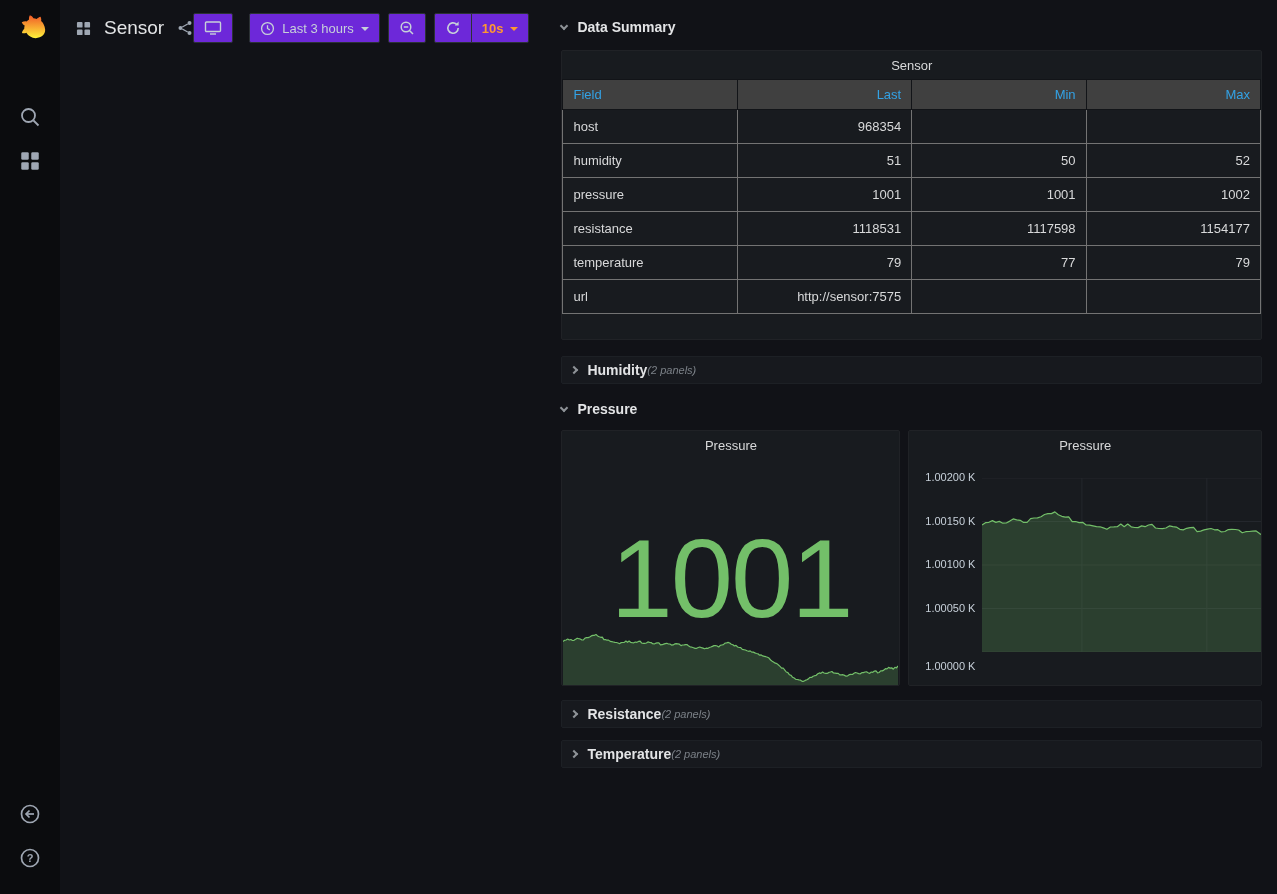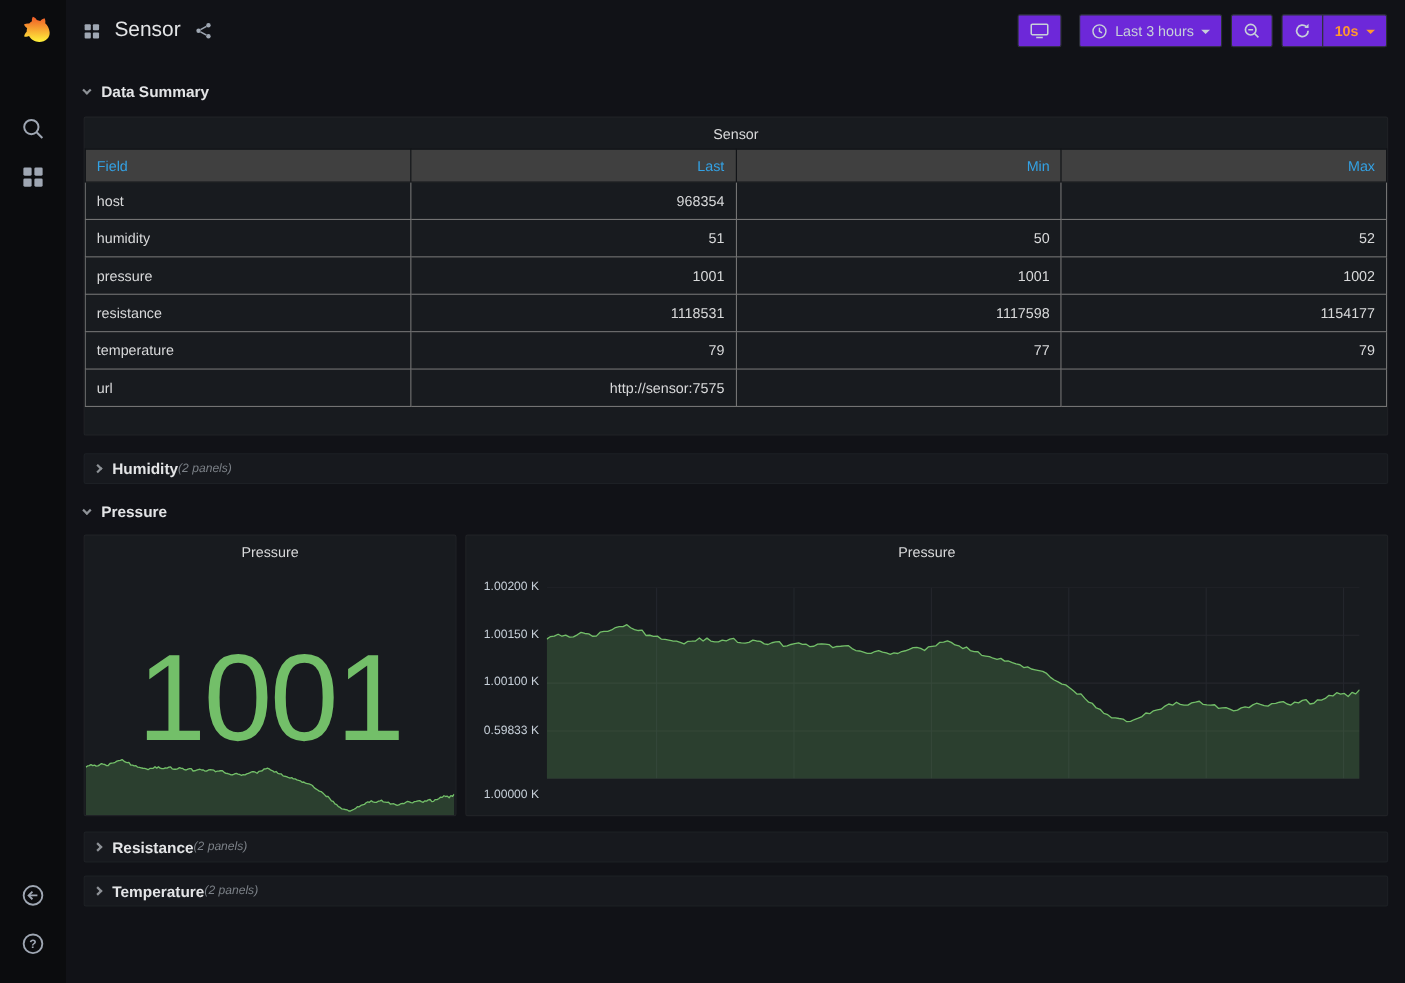--- a/index.html
+++ b/index.html
@@ -6,21 +6,21 @@
   html,body{width:1277px;height:894px;background:#111217;font-family:"Liberation Sans",sans-serif;color:#d8d9da;overflow:hidden}
   .app{display:flex;width:1277px;height:894px}
 
   
   .sidebar{width:60px;background:#0b0c0e;display:flex;flex-direction:column;align-items:center;padding:9px 0 14px;flex:none}
   .logo{width:40px;height:40px;display:flex;align-items:center;justify-content:center;cursor:pointer;margin-bottom:46px}
   .sb-icon{width:60px;height:44px;display:flex;align-items:center;justify-content:center;cursor:pointer}
   .sidebar-bottom{margin-top:auto;display:flex;flex-direction:column;align-items:center}
 
   
-  .main{flex:1;display:flex;flex-direction:column;height:100%;min-width:0}
+  .main{flex:1;display:flex;flex-direction:row;height:100%;min-width:0}
   .topnav{height:56px;display:flex;align-items:center;justify-content:space-between;padding:0 16px;flex:none}
   .nav-left{display:flex;align-items:center;gap:13px}
   .dash-title{font-size:19px;font-weight:500;color:#e3e4e6;cursor:pointer}
   .nav-right{display:flex;align-items:center}
   .navbtn{height:30px;display:inline-flex;align-items:center;gap:7px;padding:0 10px;background:#6d28d9;border:1px solid #2c3235;border-radius:2px;color:#c7d0d9;font-size:13px;font-family:inherit;cursor:pointer;white-space:nowrap}
   .caret{width:0;height:0;border-left:4px solid transparent;border-right:4px solid transparent;border-top:4px solid currentColor;display:inline-block;margin-top:1px}
   .btn-group{display:inline-flex}
   .btn-group .navbtn:first-child{border-radius:2px 0 0 2px}
   .btn-group .navbtn:last-child{border-radius:0 2px 2px 0;margin-left:-1px}
   .mr16{margin-right:16px}.mr8{margin-right:8px}
@@ -254,21 +254,21 @@
               </svg>
             </div>
         </div>
 
         <div class="panel graph-panel">
           <div class="panel-title">Pressure</div>
           <div class="yaxis">
               <div class="ytick" style="top: -7px;">1.00200 K</div>
               <div class="ytick" style="top: 36.5px;">1.00150 K</div>
               <div class="ytick" style="top: 80px;">1.00100 K</div>
-              <div class="ytick" style="top: 123.5px;">0.59833 K</div>
+              <div class="ytick" style="top: 123.5px;">1.00050 K</div>
               <div class="ytick" style="top: 182px;">1.00000 K</div>
             </div>
           <div class="plot">
               <svg width="739" height="174">
                 <line x1="0" y1="0" x2="739" y2="0" stroke="#24272D" stroke-width="1"></line>
                 <line x1="0" y1="43.49999999999517" x2="739" y2="43.49999999999517" stroke="#24272D" stroke-width="1"></line>
                 <line x1="0" y1="87.00000000000966" x2="739" y2="87.00000000000966" stroke="#24272D" stroke-width="1"></line>
                 <line x1="0" y1="130.50000000000483" x2="739" y2="130.50000000000483" stroke="#24272D" stroke-width="1"></line>
                 <line x1="0" y1="174" x2="739" y2="174" stroke="#24272D" stroke-width="1"></line>
                 <line x1="99.92112676056337" y1="0" x2="99.92112676056337" y2="174" stroke="#24272D" stroke-width="1"></line>

